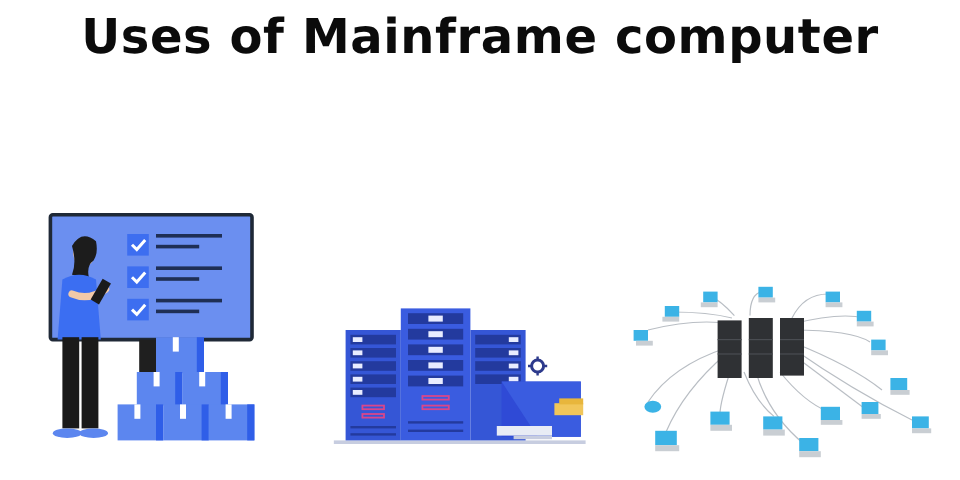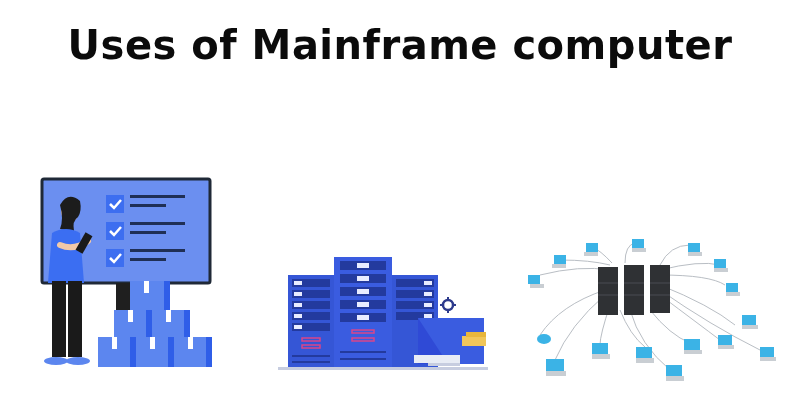--- a/index.html
+++ b/index.html
@@ -1,21 +1,21 @@
 <!DOCTYPE html>
 <html><head>
   <meta charset="utf-8">
   <style>
     html, body { margin: 0; padding: 0; }
     body {
       width: 800px; height: 400px; background: #ffffff; position: relative; overflow: hidden;
       font-family: "DejaVu Sans", sans-serif;
     }
     .title {
-      position: absolute; left: 0; top: 22px; width: 800px; text-align: center;
+      position: absolute; left: 0; top: 8px; width: 800px; text-align: center;
       font-family: "DejaVu Sans", sans-serif; font-weight: bold; font-size: 40px;
       color: #0b0b0b; letter-spacing: 0.5px;
     }
     .illus { position: absolute; }
     .illus svg { display: block; }
   </style>
 </head>
 <body>
 
 <div class="title">Uses of Mainframe computer</div>

